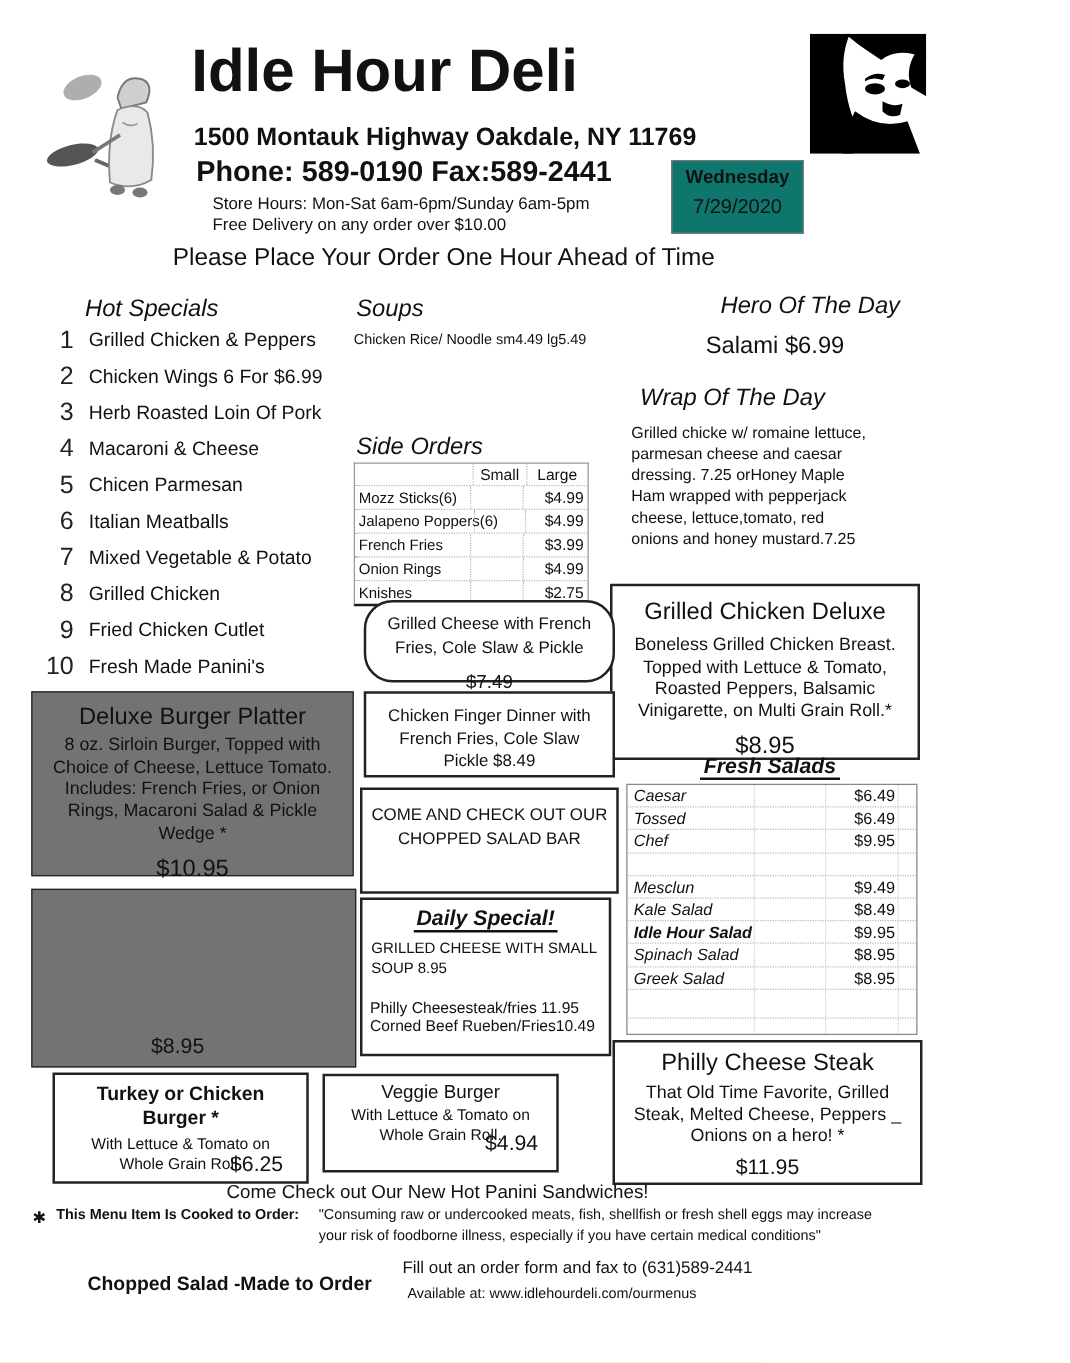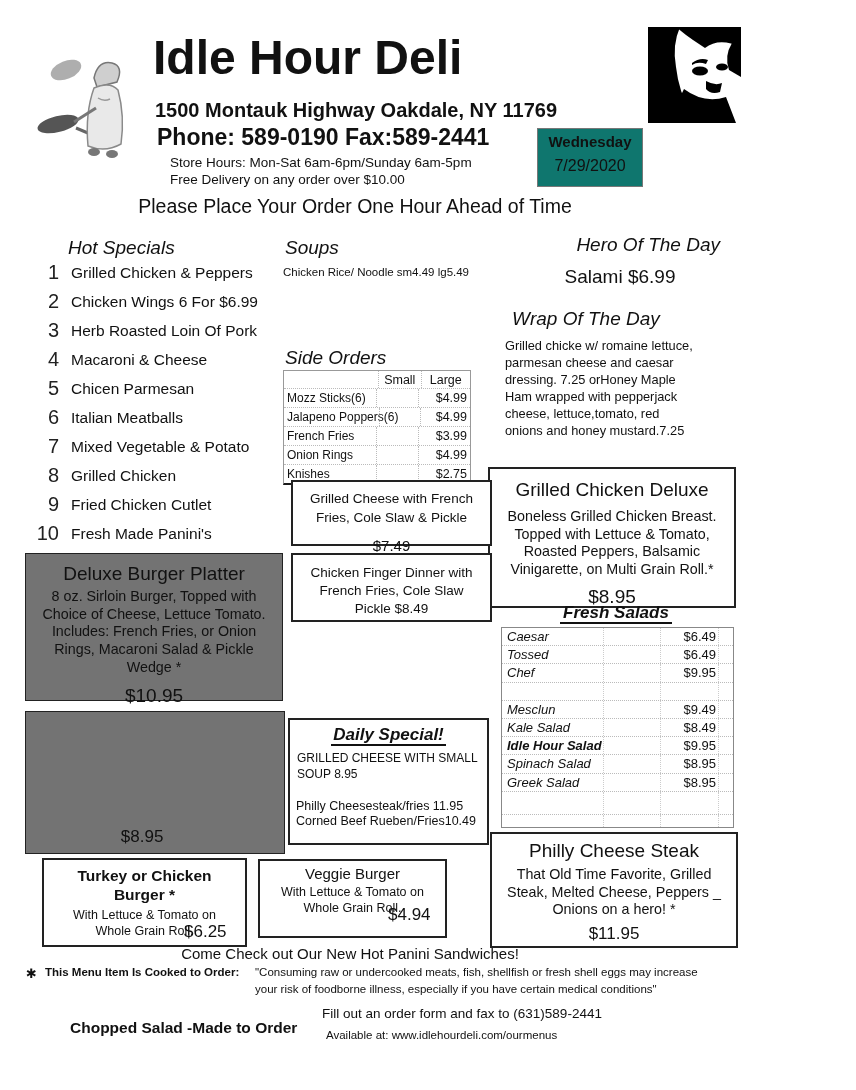--- a/index.html
+++ b/index.html
@@ -61,21 +61,21 @@
   .gcd-box{left:488px; top:467px; width:244px; height:137px;}
   .gcd-box .btitle{margin-top:10px;}
   .gcd-box .bbody{margin:7px auto 0; width:236px;}
   .gcd-box .bprice{margin-top:7px;}
 
   .dbp-box{left:25px; top:553px; width:256px; height:146px;}
   .dbp-box .btitle{margin-top:9px;}
   .dbp-box .bbody{margin:3px auto 0; width:244px;}
   .dbp-box .bprice{margin-top:8px;}
 
-  .gc-box{left:291px; top:480px; width:197px; height:62px;}
+  .gc-box{left:291px; top:480px; width:197px; height:62px;border-radius:23px;}
   .gc-box .bbody{margin:8px auto 0; width:180px; font-size:13.5px; line-height:1.4;}
   .gc-price{position:absolute; bottom:-10px; left:50%; transform:translateX(-50%); font-size:15px;}
 
   .cf-box{left:291px; top:553px; width:197px; height:65px;}
   .cf-box .bbody{margin:9px auto 0; width:165px; font-size:13.5px; line-height:1.35;}
 
   .salad-bar-box{left:288px; top:630px; width:203px; height:81px;}
   .salad-bar-box .bbody{margin:11px auto 0; width:190px; font-size:13.5px; line-height:1.4;}
 
   .ds-box{left:288px; top:718px; width:197px; height:123px;}
@@ -287,20 +287,23 @@
 
   <div class="abs mbox gc-box">
     <span class="bbody">Grilled Cheese with French Fries, Cole Slaw &amp; Pickle</span>
     <span class="gc-price">$7.49</span>
   </div>
 
   <div class="abs mbox cf-box">
     <span class="bbody">Chicken Finger Dinner with French Fries, Cole Slaw Pickle $8.49</span>
   </div>
 
+  <div class="abs mbox salad-bar-box">
+    <span class="bbody">COME AND CHECK OUT OUR CHOPPED SALAD BAR</span>
+  </div>
 
   <div class="abs mbox ds-box">
     <span class="ds-head"><span>Daily Special!</span></span>
     <span class="ds-line1">GRILLED CHEESE WITH SMALL SOUP 8.95</span>
     <span class="ds-line2">Philly Cheesesteak/fries 11.95</span>
     <span class="ds-line3">Corned Beef Rueben/Fries10.49</span>
   </div>
 
   <div class="abs mbox-thin empty-box">
     <span class="empty-price">$8.95</span>

